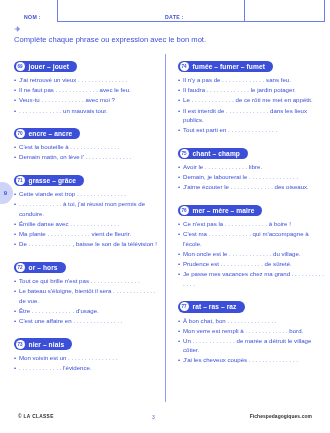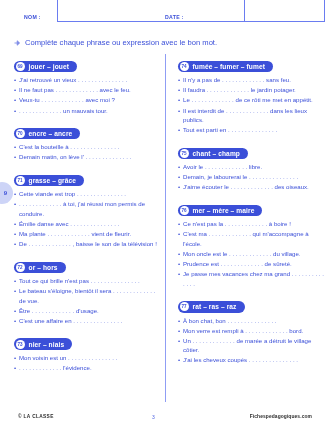--- a/index.html
+++ b/index.html
@@ -50,23 +50,24 @@
     font-size: 5.2px;
     font-weight: bold;
     letter-spacing: 0.3px;
     color: #3b4fd8;
   }
 
   
   .instruction {
     position: absolute;
     left: 14px;
-    top: 38px;
+    top: 24px;
     display: flex;
     gap: 3px;
+    flex-direction: column;
   }
   .instruction-arrow {
     width: 8px;
     height: 8px;
     display: inline-block;
     line-height: 8px;
   }
   .instruction-text {
     font-size: 7.6px;
     color: #3b4fd8;

